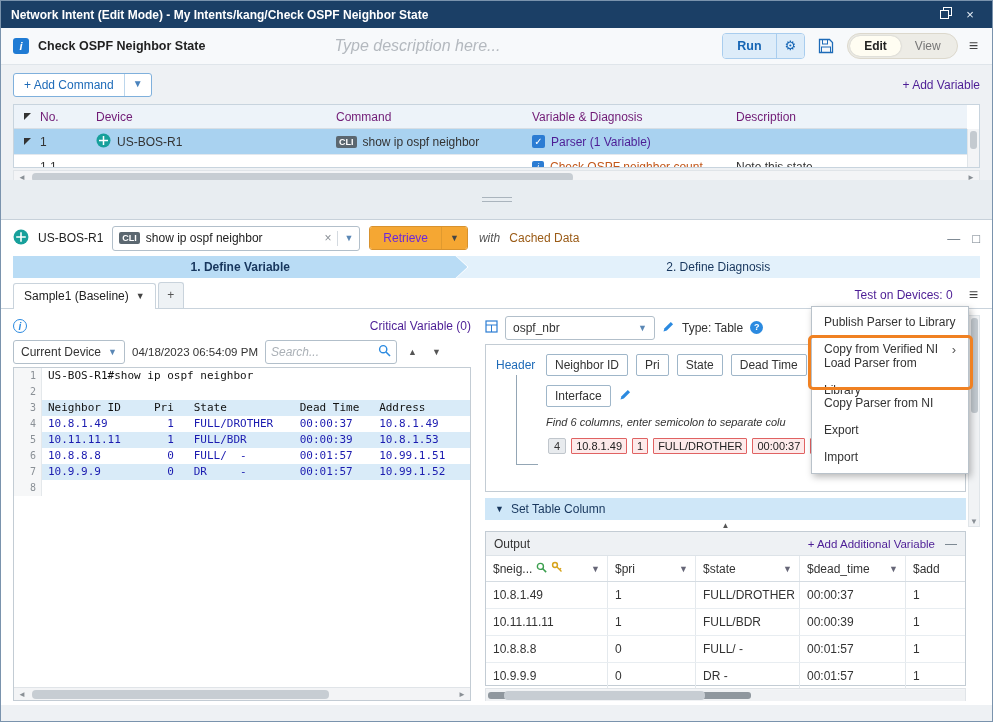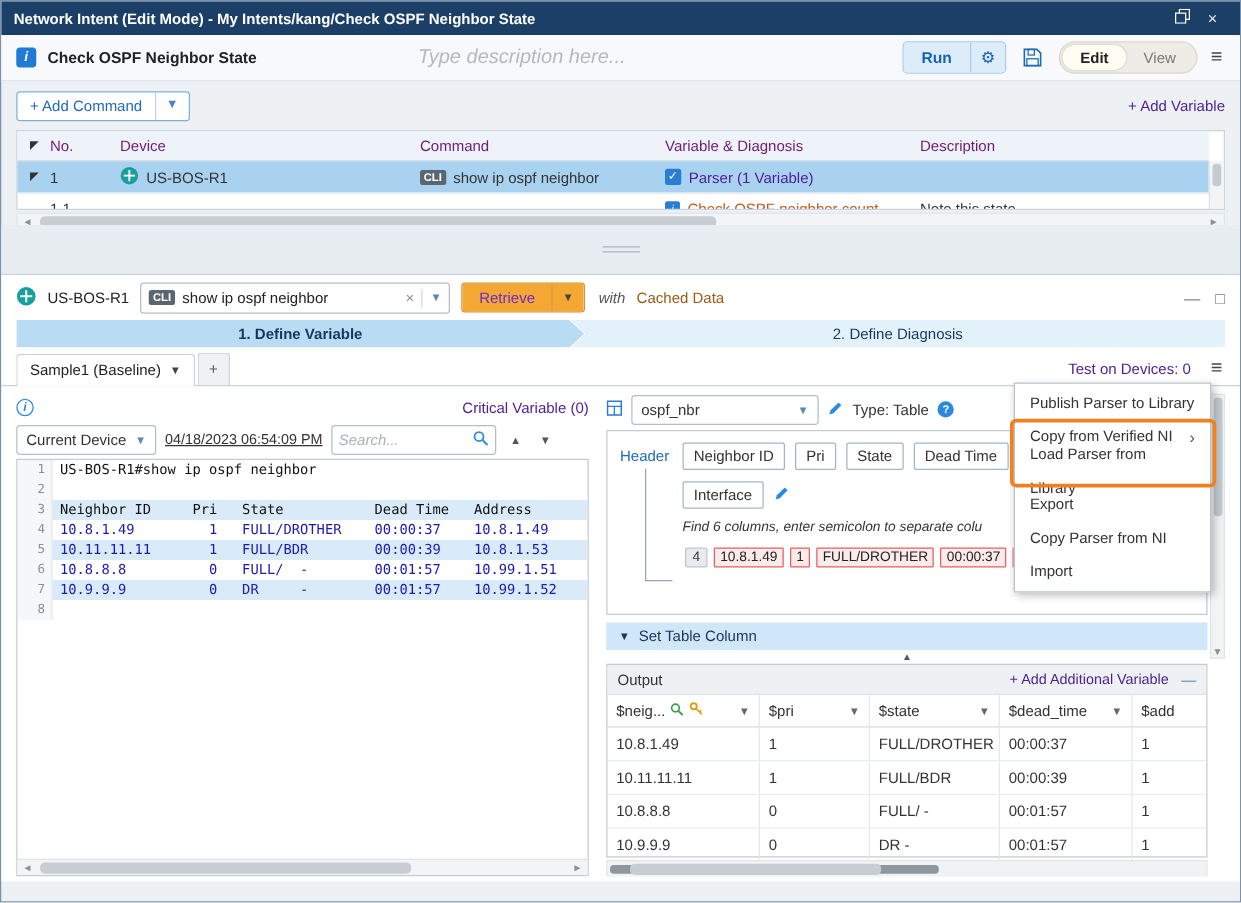--- a/index.html
+++ b/index.html
@@ -88,21 +88,21 @@
   .test-devices { margin-left:auto; padding-bottom:6px; }
   .tabs-row .hamburger { padding-bottom:4px; margin-left:14px; }
 
   .panes { flex:1; display:flex; gap:14px; padding:6px 12px 4px; min-height:0; }
   .left-pane { width:458px; flex:none; display:flex; flex-direction:column; min-height:0; }
   .info-row { height:22px; display:flex; justify-content:space-between; align-items:center; flex:none; }
   .info-icon { width:14px; height:14px; border:1px solid #2b8ae0; border-radius:50%; color:#2b8ae0; font-size:10px; font-style:italic; font-weight:bold; text-align:center; line-height:13px; }
   .ed-toolbar { height:30px; display:flex; align-items:center; gap:7px; flex:none; }
   .ui-select { height:24px; border:1px solid #b2bfca; border-radius:3px; background:#fff; display:flex; align-items:center; justify-content:space-between; padding:0 7px; cursor:pointer; gap:6px; }
   .dev-select { width:112px; }
-  .timestamp { color:#333; font-size:11.5px; white-space:nowrap;text-decoration:underline; }
+  .timestamp { color:#333; font-size:11.5px; white-space:nowrap; }
   .search-box { width:132px; height:24px; border:1px solid #b2bfca; border-radius:3px; background:#fff; display:flex; align-items:center; padding:0 5px; }
   .search-box input { border:none; outline:none; flex:1; min-width:0; font-family:inherit; font-size:12px; font-style:italic; }
   .search-box input::placeholder { color:#aab0b6; font-style:italic; }
   .nav-btn { color:#555; font-size:9px; padding:2px 4px; cursor:pointer; }
   .editor { flex:1; border:1px solid #c3ccd4; background:#fff; display:flex; flex-direction:column; min-height:0; }
   .code-lines { flex:1; overflow:hidden; }
   .cl { display:flex; height:16px; }
   .ln { width:28px; flex:none; background:#f6f7f8; border-right:1px solid #e4e8eb; color:#8a9096; font-family:"DejaVu Sans Mono", monospace; font-size:10px; text-align:right; padding-right:5px; line-height:16px; }
   .ct { flex:1; white-space:pre; font-family:"DejaVu Sans Mono", monospace; font-size:11px; line-height:16px; color:#111; padding-left:6px; overflow:hidden; }
   .cl.blue .ct { color:#1b1bb0; }
@@ -511,19 +511,19 @@
     </div>
   </div>
 
   <div class="ctx-menu">
     <div class="ctx-item">Publish Parser to Library</div>
     <div class="ctx-item">
       <span>Copy from Verified NI</span>
       <span class="sub">›</span>
     </div>
     <div class="ctx-item">Load Parser from Library</div>
+    <div class="ctx-item">Copy Parser from NI</div>
     <div class="ctx-item">Export</div>
-    <div class="ctx-item">Copy Parser from NI</div>
     <div class="ctx-item">Import</div>
     <div class="annotation"></div>
   </div>
 
 </div>
 
 </body></html>

